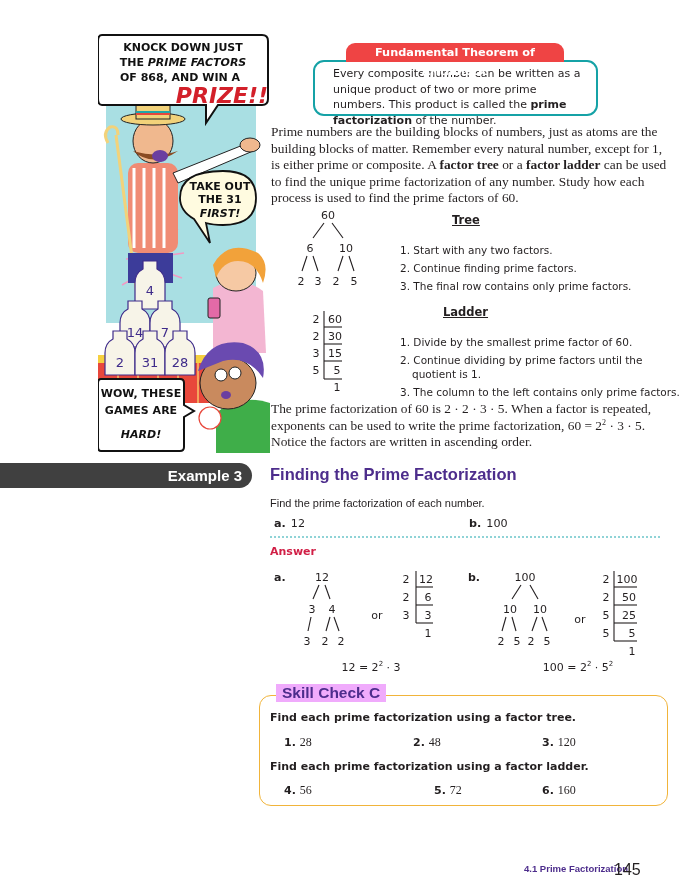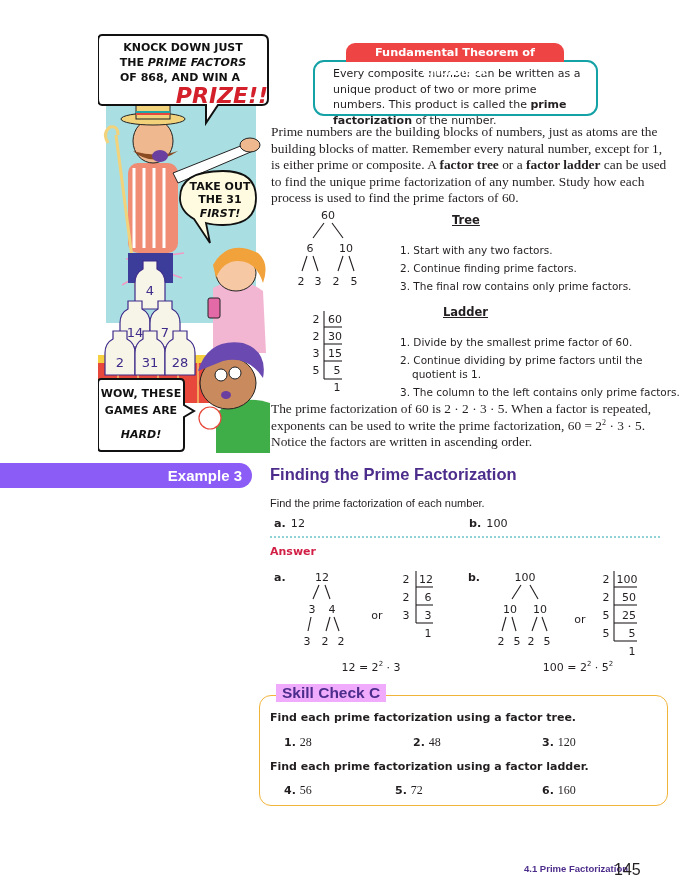--- a/index.html
+++ b/index.html
@@ -36,21 +36,21 @@
   .steps .item { position: absolute; white-space: nowrap; margin-top: 11px; }
   .tree-steps { left: 400px; top: 210px; width: 270px; height: 80px; }
   .ladder-steps { left: 400px; top: 305px; width: 270px; height: 90px; }
 
   .para2 { position: absolute; left: 271px; top: 401px; width: 400px;
     font-family: "Liberation Serif", serif; font-size: 13.4px; line-height: 16.5px; }
   sup { font-size: 8px; vertical-align: 5px; line-height: 0; }
 
   
   .example-bar { position: absolute; left: 0; top: 463px; width: 252px; height: 25px;
-    background: #8b5cf6; border-radius: 0 13px 13px 0; color: #fff; text-align: right;
+    background: #404040; border-radius: 0 13px 13px 0; color: #fff; text-align: right;
     padding-right: 10px; font-family: "Liberation Sans", sans-serif; font-weight: bold; font-size: 15px; line-height: 25px; }
   .example-title { position: absolute; left: 270px; top: 465px; font-family: "Liberation Sans", sans-serif;
     font-weight: bold; font-size: 16.5px; color: #4d2d8c; }
   .example-prompt { position: absolute; left: 270px; top: 497px; font-family: Liberation Sans, sans-serif; font-size: 11px; }
   .ex-item { position: absolute; top: 517px; font-family: "DejaVu Sans", sans-serif; font-size: 11.2px; }
   .ex-item b { font-weight: bold; margin-right: 5px; }
   .dotted { position: absolute; left: 270px; top: 536px; width: 390px; border-top: 2px dotted #8fd3d6; }
   .answer-label { position: absolute; left: 270px; top: 545px; font-family: "DejaVu Sans", sans-serif;
     font-weight: bold; font-size: 11px; color: #d11f46; }
 
@@ -322,17 +322,17 @@
 </svg>
 
 <div class="skill-box"></div>
 <div class="skill-title">Skill Check C</div>
 <div class="skill-inst" style="top:711px;">Find each prime factorization using a factor tree.</div>
 <div class="skill-item" style="left:284px; top:735px;"><b>1.</b><span class="v">28</span></div>
 <div class="skill-item" style="left:413px; top:735px;"><b>2.</b><span class="v">48</span></div>
 <div class="skill-item" style="left:542px; top:735px;"><b>3.</b><span class="v">120</span></div>
 <div class="skill-inst" style="top:760px;">Find each prime factorization using a factor ladder.</div>
 <div class="skill-item" style="left:284px; top:783px;"><b>4.</b><span class="v">56</span></div>
-<div class="skill-item" style="left:395px; top:783px;"><b>5.</b><span class="v">72</span></div>
+<div class="skill-item" style="left:434px; top:783px;"><b>5.</b><span class="v">72</span></div>
 <div class="skill-item" style="left:542px; top:783px;"><b>6.</b><span class="v">160</span></div>
 
 <div class="footer-section">4.1 Prime Factorization</div>
 <div class="footer-page">145</div>
 
 </body></html>

